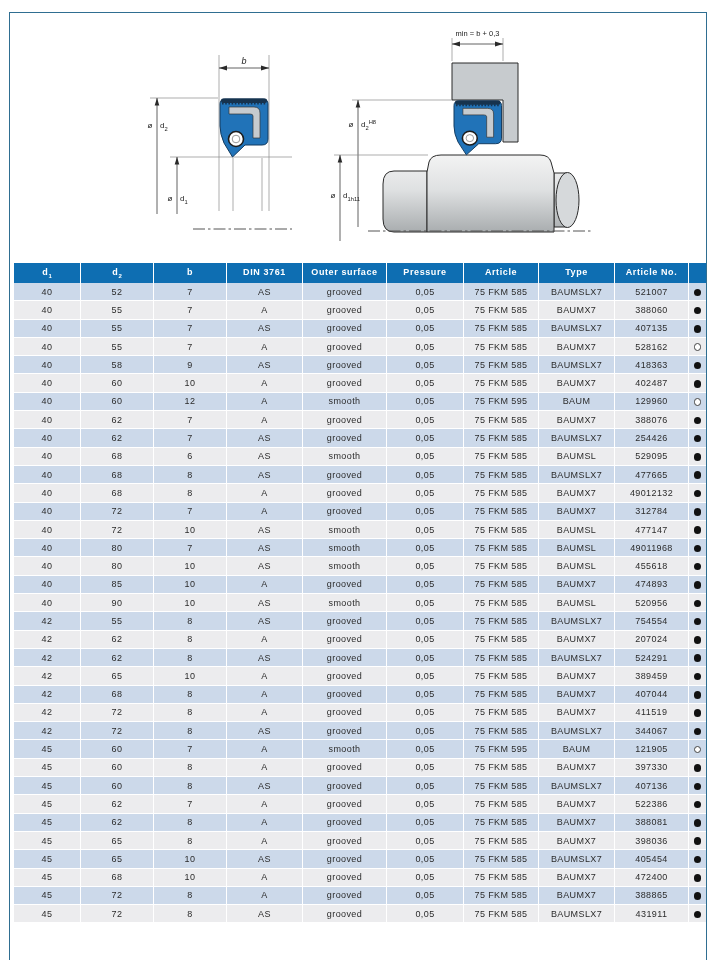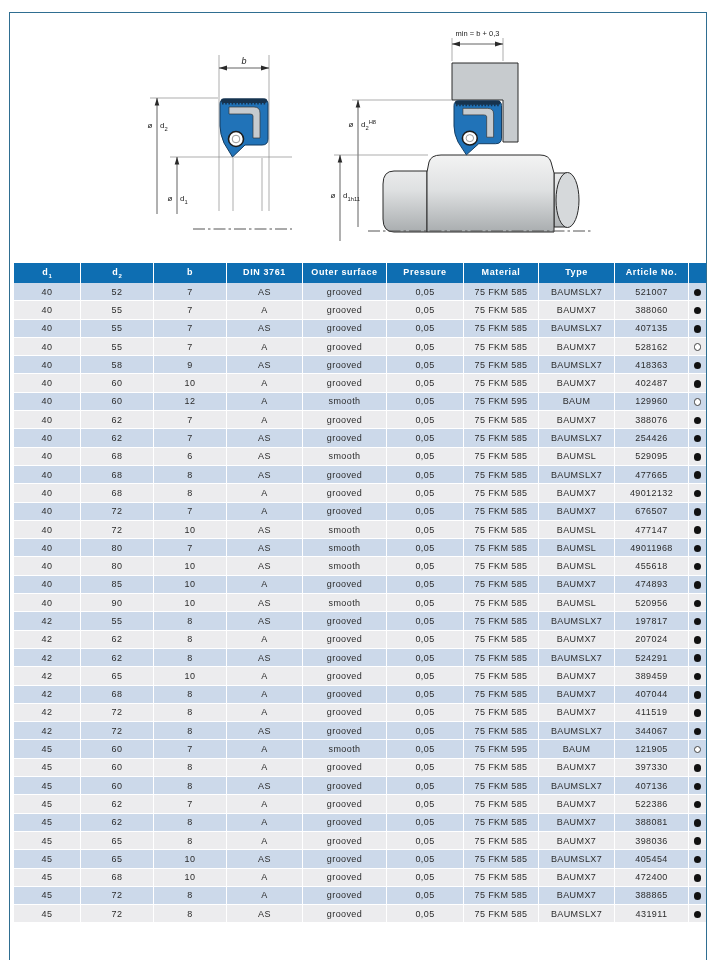--- a/index.html
+++ b/index.html
@@ -154,21 +154,21 @@
     <col style="width:17px">
   </colgroup>
   <thead>
     <tr>
         <th><span class="h-main">d</span><span class="h-sub">1</span></th>
         <th><span class="h-main">d</span><span class="h-sub">2</span></th>
         <th><span class="h-main">b</span><span class="h-sub"></span></th>
         <th><span class="h-main">DIN 3761</span><span class="h-sub"></span></th>
         <th><span class="h-main">Outer surface</span><span class="h-sub"></span></th>
         <th><span class="h-main">Pressure</span><span class="h-sub"></span></th>
-        <th><span class="h-main">Material</span><span class="h-sub"></span></th>
+        <th><span class="h-main">Article</span><span class="h-sub"></span></th>
         <th><span class="h-main">Type</span><span class="h-sub"></span></th>
         <th><span class="h-main">Article No.</span><span class="h-sub"></span></th>
         <th><span class="h-main"></span><span class="h-sub"></span></th>
       </tr>
   </thead>
   <tbody>
       <tr class="odd">
     <td>40</td>
     <td>52</td>
     <td>7</td>
@@ -314,21 +314,21 @@
   </tr>
       <tr class="odd">
     <td>40</td>
     <td>72</td>
     <td>7</td>
     <td>A</td>
     <td>grooved</td>
     <td>0,05</td>
     <td>75 FKM 585</td>
     <td>BAUMX7</td>
-    <td>676507</td>
+    <td>312784</td>
     <td><span class="dot filled"></span></td>
   </tr>
       <tr class="even">
     <td>40</td>
     <td>72</td>
     <td>10</td>
     <td>AS</td>
     <td>smooth</td>
     <td>0,05</td>
     <td>75 FKM 585</td>
@@ -386,21 +386,21 @@
   </tr>
       <tr class="odd">
     <td>42</td>
     <td>55</td>
     <td>8</td>
     <td>AS</td>
     <td>grooved</td>
     <td>0,05</td>
     <td>75 FKM 585</td>
     <td>BAUMSLX7</td>
-    <td>197817</td>
+    <td>754554</td>
     <td><span class="dot filled"></span></td>
   </tr>
       <tr class="even">
     <td>42</td>
     <td>62</td>
     <td>8</td>
     <td>A</td>
     <td>grooved</td>
     <td>0,05</td>
     <td>75 FKM 585</td>

